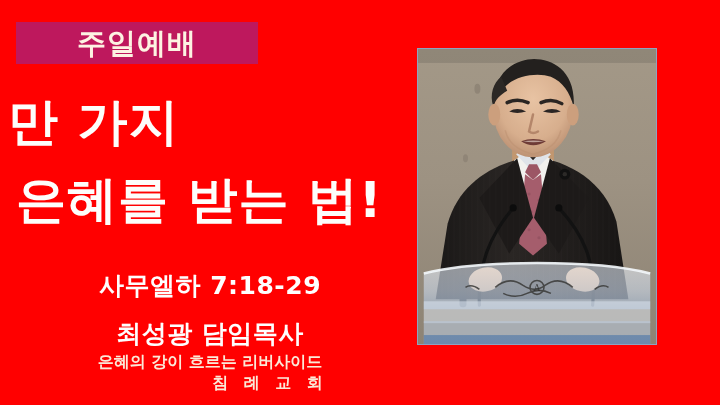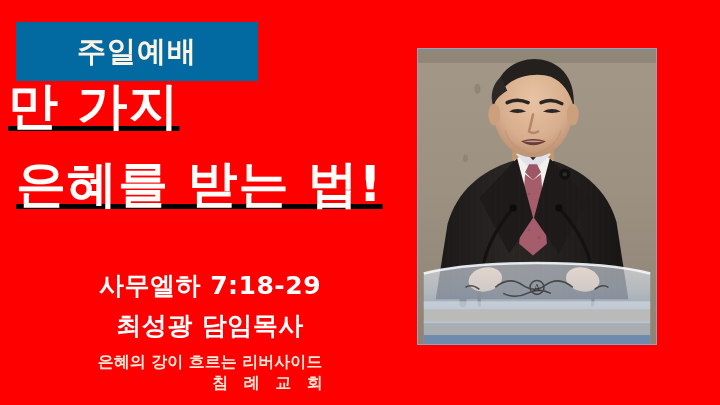--- a/index.html
+++ b/index.html
@@ -18,43 +18,42 @@
     overflow: hidden;
     background: #ff0000;
   }
 
   
   .badge {
     position: absolute;
     left: 16px;
     top: 22px;
     width: 242px;
-    height: 59px;
-    background: #0369a1;
+    height: 42px;
+    background: #be185d;
     box-sizing: border-box;
     display: flex;
     align-items: center;
     justify-content: center;
   }
   .badge-label {
     color: #fdf3e2;
     font-size: 29px;
     font-weight: 700;
     letter-spacing: 1px;
     line-height: 1;
     white-space: nowrap;
   }
 
   
   .title-block {
     position: absolute;
     left: 0;
-    top: 76px;
+    top: 92px;
     width: 420px;
-    text-decoration: underline;
   }
   .title-line {
     color: #fdfdfb;
     font-weight: 700;
     font-size: 50px;
     line-height: 60px;
     white-space: nowrap;
     letter-spacing: 1px;
   }
   .title-line-1 { padding-left: 8px; }
@@ -69,21 +68,21 @@
     text-align: center;
   }
   .info-line {
     color: #fefefe;
     font-weight: 700;
     font-size: 25px;
     line-height: 32px;
     white-space: nowrap;
     letter-spacing: 0.5px;
   }
-  .info-line-2 { margin-top: 8px; }
+  .info-line-2 { margin-top: 16px; }
 
   
   .church-block {
     position: absolute;
     left: 0;
     top: 352px;
     width: 420px;
   }
   .church-line {
     color: #fbe9d8;

